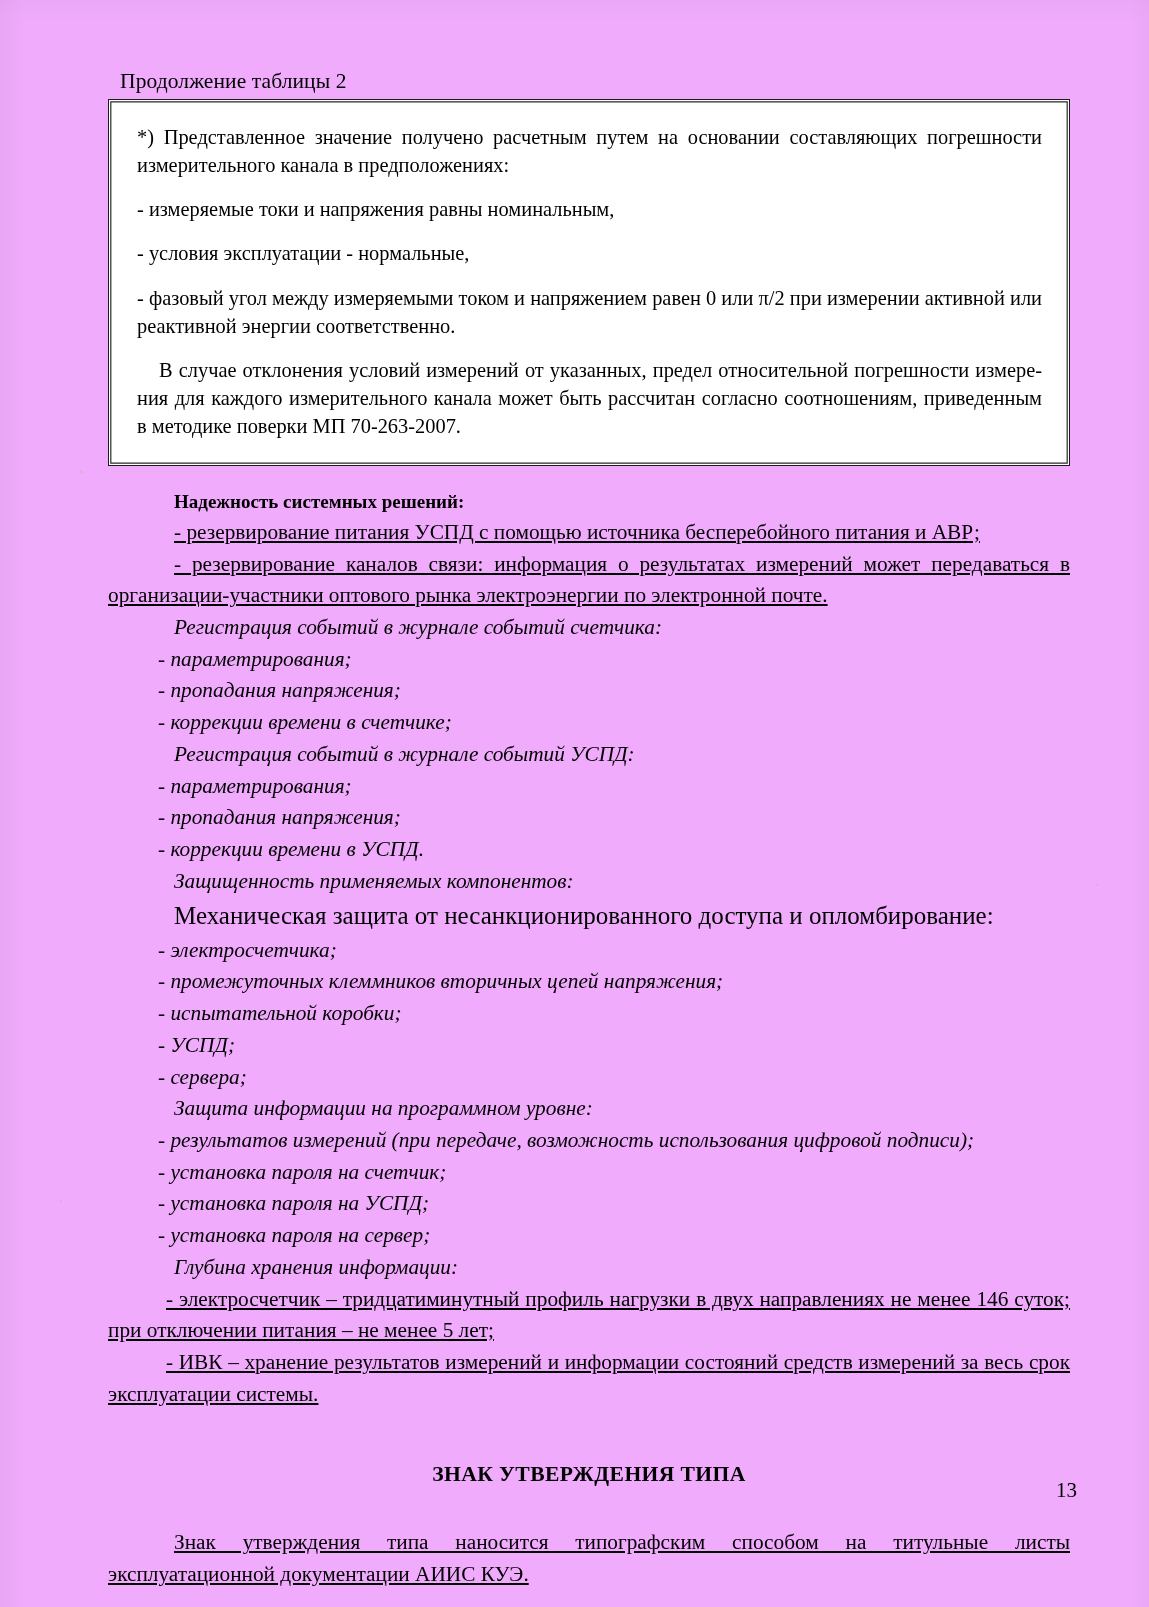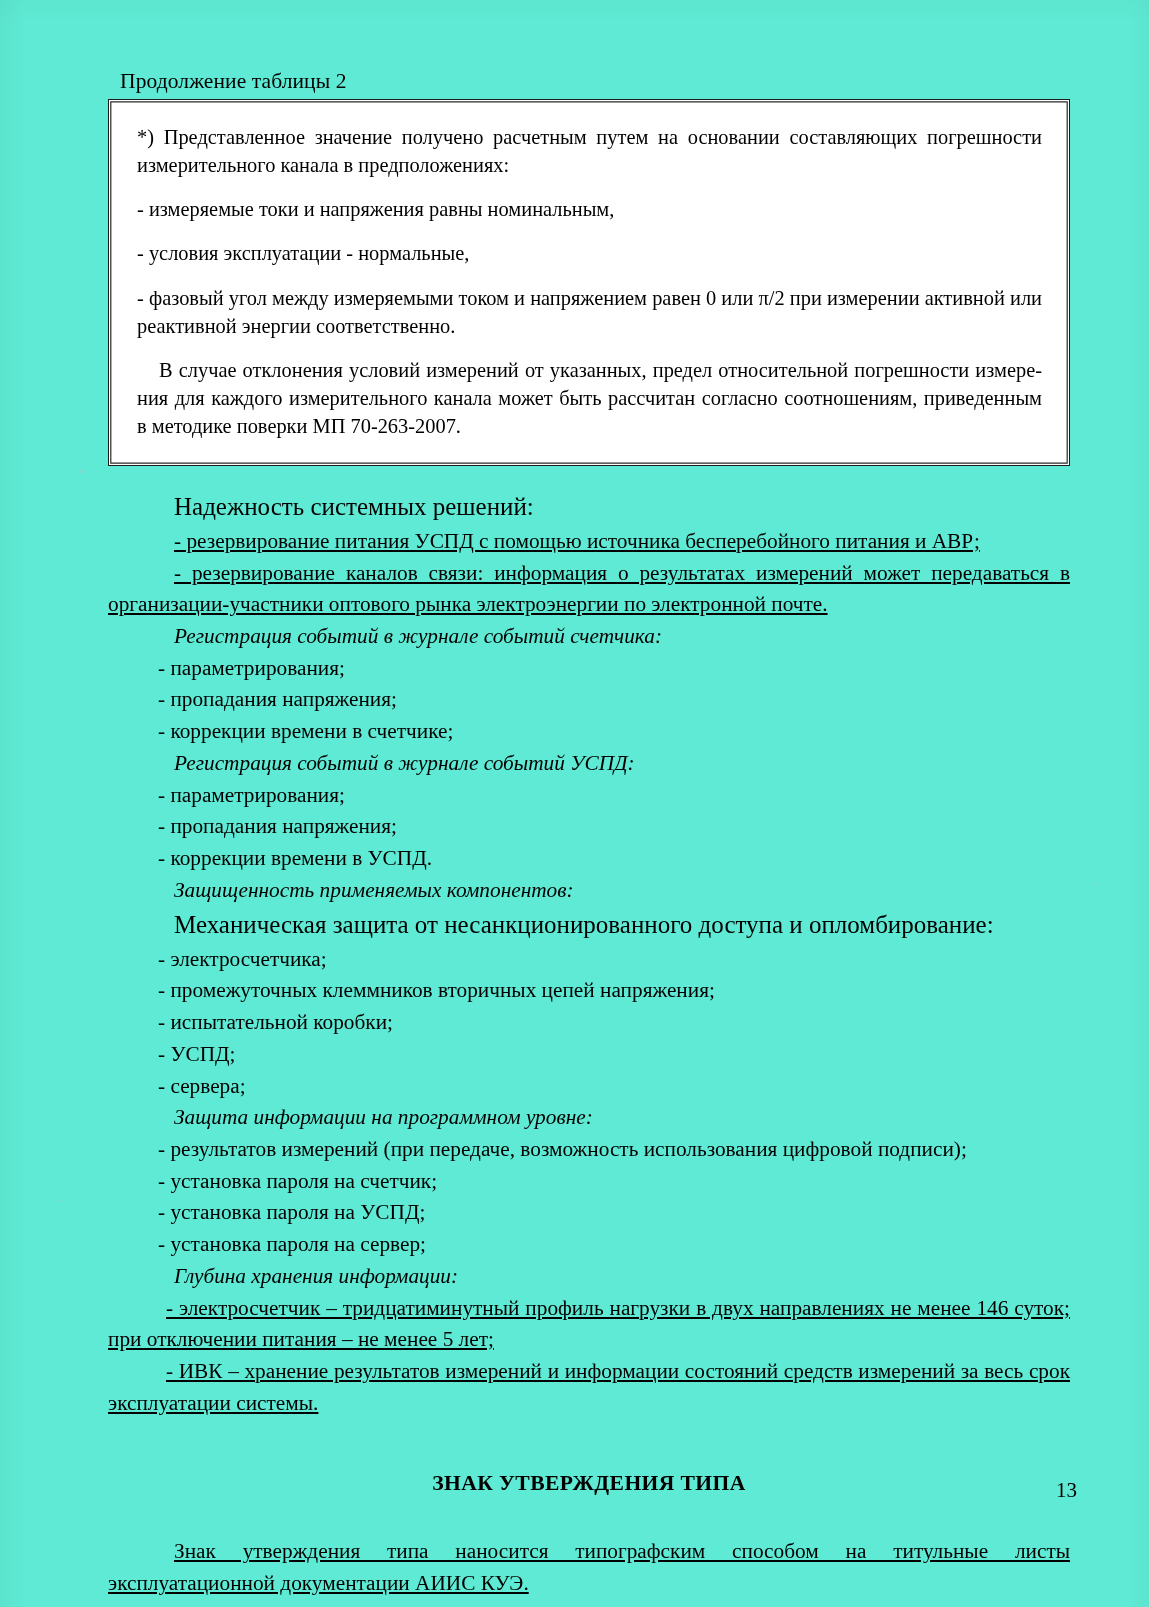--- a/index.html
+++ b/index.html
@@ -9,21 +9,21 @@
     background: #ffffff;
   }
   body {
     font-family: "Liberation Serif", "DejaVu Serif", serif;
     color: #000000;
   }
   .page {
     position: relative;
     width: 1149px;
     height: 1607px;
-    background: #5eead4;
+    background: #f0abfc;
     overflow: hidden;
   }
   
   .scan-tone {
     position: absolute;
     inset: 0;
     background:
       linear-gradient(90deg, rgba(0,0,0,0.030) 0px, rgba(0,0,0,0.0) 26px),
       linear-gradient(180deg, rgba(0,0,0,0.020) 0px, rgba(0,0,0,0.0) 22px),
       linear-gradient(270deg, rgba(0,0,0,0.022) 0px, rgba(0,0,0,0.0) 20px);
@@ -64,22 +64,22 @@
     text-align: justify;
     text-justify: inter-word;
   }
   .note-box p.indent { text-indent: 22px; }
 
   .body-block { padding-top: 22px; }
 
   .h-bold-left {
     margin: 0;
     padding: 0 0 0 66px;
-    font-size: 25px;
-    font-weight: normal;
+    font-size: 19px;
+    font-weight: bold;
     line-height: 1.5;
   }
   p.para {
     margin: 0;
     font-size: 21.3px;
     line-height: 1.49;
     text-align: justify;
     text-justify: inter-word;
     text-decoration: underline;
   }
@@ -96,20 +96,21 @@
   .plain-indent {
     margin: 0;
     padding-left: 66px;
     font-size: 25px;
     line-height: 1.49;
   }
   ul.dashlist {
     margin: 0;
     padding: 0;
     list-style: none;
+    font-style: italic;
   }
   ul.dashlist li {
     font-size: 21.3px;
     line-height: 1.49;
     padding-left: 50px;
   }
 
   h2.center-head {
     text-align: center;
     font-size: 21.6px;

